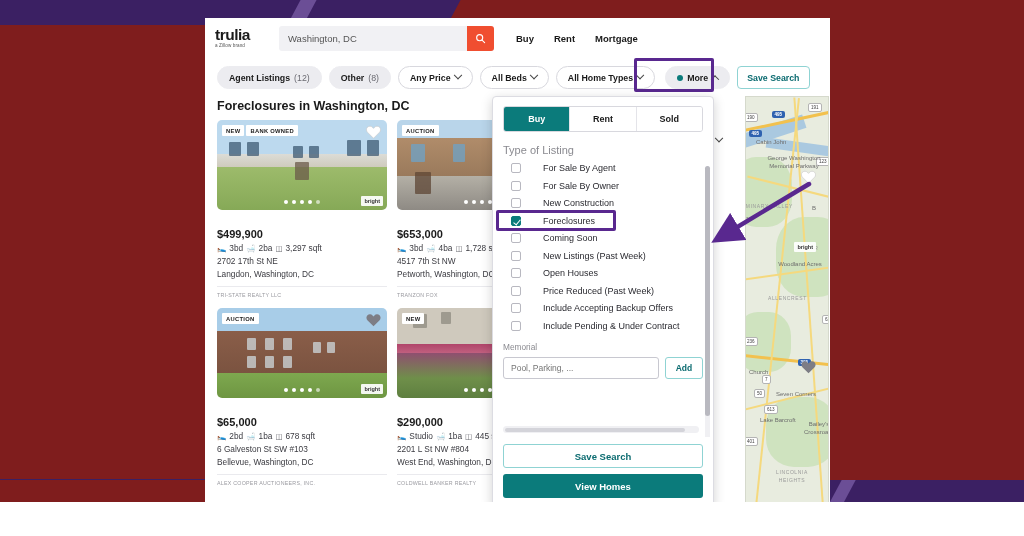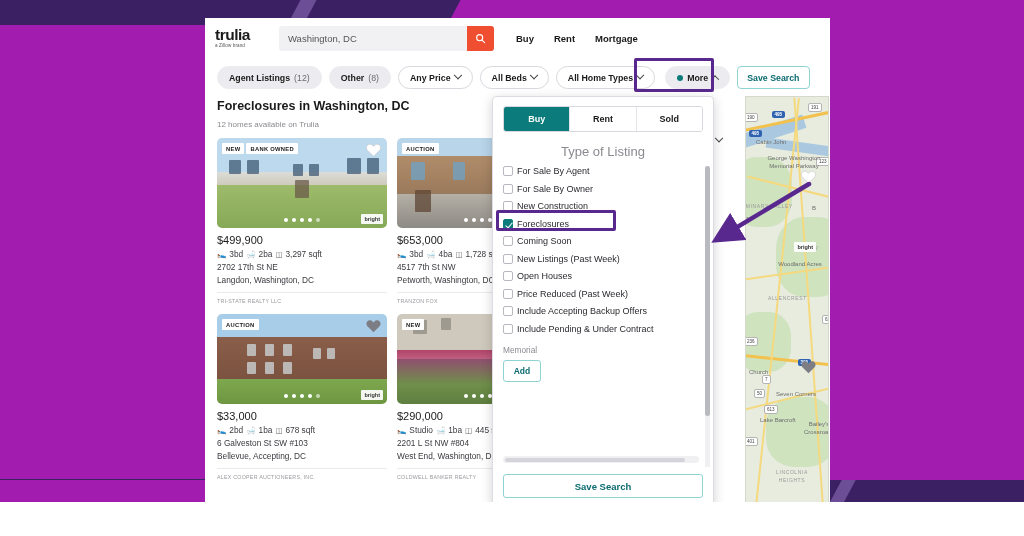--- a/index.html
+++ b/index.html
@@ -1,21 +1,21 @@
 <!DOCTYPE html>
 <html><head>
 <meta charset="utf-8">
 <style>
   * { box-sizing: border-box; margin: 0; padding: 0; }
   html, body {
     width: 1024px; height: 536px; overflow: hidden;
     font-family: "Liberation Sans", sans-serif;
     background: #ffffff;
   }
-  #stage { position: relative; width: 1024px; height: 502px; background: #a21caf; overflow: hidden; }
+  #stage { position: relative; width: 1024px; height: 502px; background: #7f1d1d; overflow: hidden; }
 
   
   .deco { position: absolute; pointer-events: none; }
   .deco-top {
     top: -22px; left: -60px; width: 520px; height: 46px;
     background: #3b2063; transform: skewX(-28deg);
   }
   .deco-top-2 {
     top: -22px; left: 300px; width: 16px; height: 46px;
     background: #6b4e96; transform: skewX(-28deg);
@@ -84,21 +84,21 @@
   .badges { position: absolute; left: 5px; top: 5px; display: flex; gap: 2px; z-index: 3; }
   .badge { background: #fff; font-size: 5.8px; font-weight: 700; letter-spacing: .3px;
            padding: 2.5px 4px; color: #1a1a1a; border-radius: 1px; }
   .heart { position: absolute; right: 6px; top: 5px; z-index: 3; }
   .dots { position: absolute; left: 50%; transform: translateX(-50%); bottom: 6px;
           display: flex; gap: 4px; z-index: 3; }
   .dots i { width: 4px; height: 4px; border-radius: 50%; background: rgba(255,255,255,.6); }
   .dots i.on { background: #fff; }
   .brightmls { position: absolute; right: 4px; bottom: 4px; background: rgba(255,255,255,.92);
                font-size: 5.5px; color: #333; padding: 2px 3px; border-radius: 1px; font-weight:700; z-index:3;}
-  .price { font-size: 11px; font-weight: 400; color: #1a1a1a; margin-top: 6px; }
+  .price { font-size: 11px; font-weight: 700; color: #1a1a1a; margin-top: 18px; }
   .specs { font-size: 8.3px; color: #3a3a40; margin-top: 3px; display:flex; align-items:center; gap:3px; flex-wrap:nowrap;}
   .specs .ic { color:#6b6b72; font-size: 7.5px; }
   .addr { font-size: 8.3px; color: #3a3a40; margin-top: 3px; }
   .broker { font-size: 5.3px; color: #9a9aa0; letter-spacing: .25px; margin-top: 7px;
             border-top: 1px solid #eaeaee; padding-top: 5px; }
 
   
   .img-a { background: linear-gradient(180deg,#bcd9ee 0%,#bcd9ee 38%,#dcdcd6 38%,#cfcbbd 52%,#9dbb6b 52%,#86a957 100%); }
   .img-b { background: linear-gradient(180deg,#b9d5ea 0%,#b9d5ea 20%,#b08c6a 20%,#9a7a5c 62%,#b4b0a6 62%,#8e8a84 100%); }
   .img-c { background: linear-gradient(180deg,#a8cde8 0%,#a8cde8 26%,#8a5e49 26%,#7b5340 72%,#7ea84f 72%,#6e9642 100%); }
@@ -113,22 +113,22 @@
   
   .panel { position: absolute; left: 287px; top: 78px; width: 222px; height: 412px;
            background: #fff; border: 1px solid #dcdce2; border-radius: 4px;
            box-shadow: 0 3px 12px rgba(0,0,0,.18); z-index: 20; display: flex; flex-direction: column; }
   .seg { display: flex; margin: 9px 10px 0 10px; border: 1px solid #d8d8de; border-radius: 3px; overflow: hidden; }
   .seg div { flex: 1; text-align: center; font-size: 9px; font-weight: 700; color: #1a1a1a;
              padding: 7px 0; cursor: pointer; background: #fff; }
   .seg div.on { background: #0b7b7b; color: #fff; }
   .seg div + div { border-left: 1px solid #e4e4e9; }
   .panel-body { flex: 1; overflow: hidden; padding: 12px 10px 0 10px; position: relative; }
-  .sec-label { font-size: 13px; color: #8a8a90; margin-bottom: 7px; text-align: center; }
-  .cbrow { display: flex; align-items: center; gap: 4px; margin-bottom: 7.5px; cursor: pointer; }
+  .sec-label { font-size: 11px; color: #8a8a90; margin-bottom: 7px; }
+  .cbrow { display: flex; align-items: center; gap: 22px; margin-bottom: 7.5px; cursor: pointer; margin-left: 8px; }
   .cb { width: 10px; height: 10px; border: 1px solid #b8b8c0; border-radius: 2px; background:#fff; flex:0 0 auto;}
   .cb.on { background: #0b7b7b; border-color: #0b7b7b; position: relative; }
   .cb.on::after { content: ""; position: absolute; left: 3px; top: 1px; width: 3px; height: 6px;
                   border-right: 1.6px solid #fff; border-bottom: 1.6px solid #fff; transform: rotate(40deg); }
   .cbrow span { font-size: 9px; color: #2a2a30; }
   .kw-label { font-size: 8.3px; color: #8a8a90; margin: 11px 0 5px 0; }
   .kw-row { display: flex; gap: 6px; align-items: center; }
   .kw-row input { flex: 1; height: 22px; border: 1px solid #c8c8d0; border-radius: 3px;
                   padding: 0 7px; font-size: 8.5px; color: #8a8a90; outline: none;
                   font-family: "Liberation Sans", sans-serif; }
@@ -229,21 +229,20 @@
       <div class="pill active" style="margin-left:3px;justify-content:flex-end;">
         <i class="dot"></i>
         <span>More</span>
         <i class="chev up"></i>
       </div>
       <div class="pill save">Save Search</div>
     </div>
 
     <div class="results">
       <div class="res-title">Foreclosures in Washington, DC</div>
-      <div class="res-sub">12 homes available on Trulia</div>
 
       <div class="grid">
 
         <div class="card">
           <div class="card-img img-a">
             <div class="win" style="left:12px;top:22px;width:12px;height:14px"></div>
             <div class="win" style="left:30px;top:22px;width:12px;height:14px"></div>
             <div class="win" style="left:76px;top:26px;width:10px;height:12px"></div>
             <div class="win" style="left:92px;top:26px;width:10px;height:12px"></div>
             <div class="win" style="left:78px;top:42px;width:14px;height:18px;background:#6b5a4a"></div>
@@ -341,31 +340,31 @@
             </div>
             <div class="dots">
               <i class="on"></i>
                 <i class="on"></i>
                 <i class="on"></i>
                 <i class="on"></i>
                 <i></i>
             </div>
             <div class="brightmls">bright</div>
           </div>
-          <div class="price">$33,000</div>
+          <div class="price">$65,000</div>
           <div class="specs">
             <span class="ic">🛌</span>
             <span>2bd</span>
             <span class="ic">🛁</span>
             <span>1ba</span>
             <span class="ic">◫</span>
             <span>678 sqft</span>
           </div>
           <div class="addr">6 Galveston St SW #103</div>
-          <div class="addr">Bellevue, Accepting, DC</div>
+          <div class="addr">Bellevue, Washington, DC</div>
           <div class="broker">ALEX COOPER AUCTIONEERS, INC.</div>
         </div>
 
         <div class="card">
           <div class="card-img img-d">
             <div class="win" style="left:16px;top:6px;width:14px;height:14px;background:#8e8a80"></div>
             <div class="win" style="left:44px;top:4px;width:10px;height:12px;background:#8e8a80"></div>
             <div class="badges">
               <span class="badge">NEW</span>
             </div>
@@ -471,33 +470,35 @@
           <i class="cb"></i>
           <span>Include Accepting Backup Offers</span>
         </div>
         <div class="cbrow">
           <i class="cb"></i>
           <span>Include Pending &amp; Under Contract</span>
         </div>
 
         <div class="kw-label">Memorial</div>
         <div class="kw-row">
+          <input placeholder="Pool, Parking, ..." style="">
           <div class="kw-add">Add</div>
         </div>
 
         <div class="vscroll">
             <i></i>
           </div>
         <div class="hscroll">
             <i></i>
           </div>
       </div>
 
       <div class="panel-foot">
         <div class="btn-out">Save Search</div>
+        <div class="btn-solid">View Homes</div>
       </div>
     </div>
 
     <div class="hl-box" id="hl-more"></div>
     <div class="hl-box" id="hl-fore" style="z-index:25"></div>
 
     <svg id="arrow" width="110" height="70" viewBox="0 0 110 70">
       <defs>
         <marker id="ah" markerWidth="7" markerHeight="7" refX="5" refY="3.5" orient="auto">
           <polygon points="0 0, 7 3.5, 0 7" fill="#59288f"></polygon>

